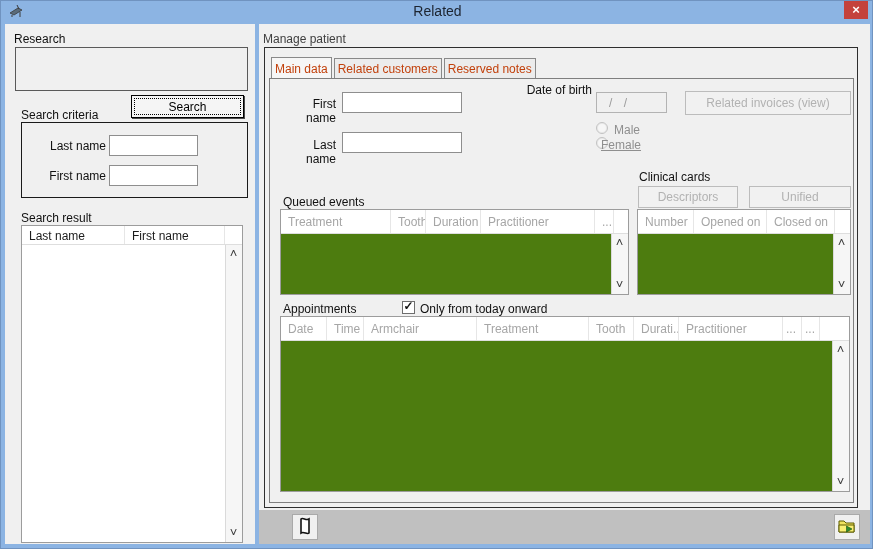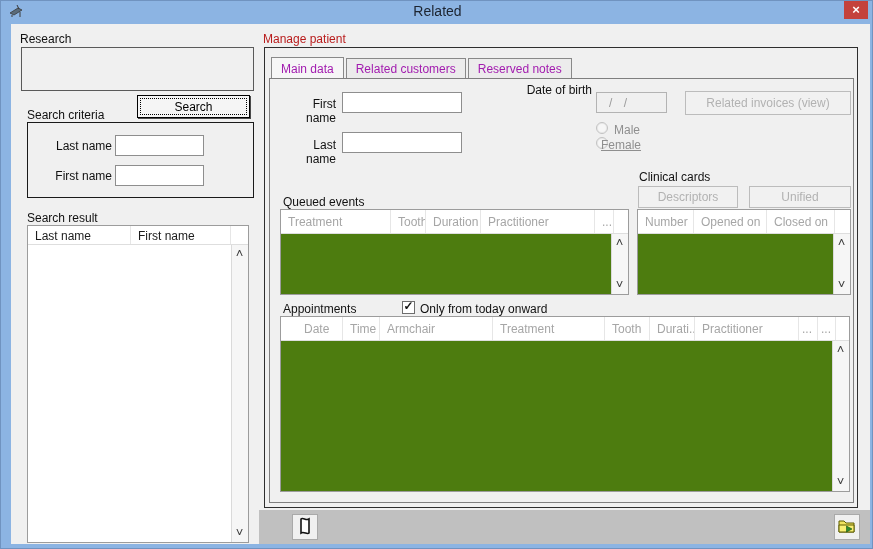--- a/index.html
+++ b/index.html
@@ -17,24 +17,24 @@
     font-size:14px; color:#1c2430;
   }
   .close-btn {
     position:absolute; left:843px; top:0; width:24px; height:18px;
     background:#c4423c; border:none; color:#fff; font-weight:bold;
     font-size:13px; line-height:16px; text-align:center; cursor:default;
     font-family:"Liberation Sans", sans-serif;
   }
   
   .panel { position:absolute; top:23px; bottom:4px; background:#f0f0f0; }
-  .panel-left  { left:10px;   width:250px; }
+  .panel-left  { left:4px;   width:250px; }
   .panel-right { left:258px; width:611px; }
   .section-label { position:absolute; font-size:12px; color:#111; white-space:nowrap; }
-  .section-label.dim { color:#b91c1c; }
+  .section-label.dim { color:#404040; }
   
   .empty-frame { position:absolute; left:10px; top:23px; width:233px; height:44px; border:1px solid #5a5a5a; }
   .search-btn {
     position:absolute; left:126px; top:71px; width:113px; height:23px;
     background:#f5f5f5; border:1px solid #000; box-shadow:1px 1px 0 #4a4a4a;
     outline:1px dotted #000; outline-offset:-4px;
     font-family:"Liberation Sans", sans-serif; font-size:12px; color:#000;
   }
   .crit-box { position:absolute; left:16px; top:98px; width:227px; height:76px; border:1px solid #1a1a1a; }
   .field-label { position:absolute; text-align:right; color:#111; }
@@ -61,22 +61,22 @@
     position:absolute; left:0; width:15px; text-align:center;
     color:#3c3c3c; font-size:13px; line-height:14px;
   }
   .vscroll .arr.up { top:2px; } .vscroll .arr.down { bottom:2px; }
   .etable.hdr19 .ehdr { height:19px; } .etable.hdr19 .ehdr .th { padding-top:3px; }
   .etable.hdr19 .vscroll { top:19px; }
   
   .outer-box { position:absolute; left:5px; top:23px; width:594px; height:461px; border:1px solid #2e2e2e; }
   .tabs { position:absolute; left:6px; top:10px; display:flex; gap:2px; z-index:3; }
   .tab {
-    height:20px; padding:3px 9px 0; background:#ececec;
-    border:1px solid #898989; border-bottom:none; white-space:nowrap; color:#a21caf;
+    height:20px; padding:3px 3px 0; background:#ececec;
+    border:1px solid #898989; border-bottom:none; white-space:nowrap; color:#c2410c;
   }
   .tab.active { background:#f6f6f6; height:21px; margin-top:-1px; padding-top:4px; }
   .tab-content { position:absolute; left:4px; top:30px; width:585px; height:425px; border:1px solid #7f7f7f; background:#f0f0f0; }
   .dis-btn {
     position:absolute; background:#f1f1f1; border:1px solid #bcbcbc; color:#b2b2b2;
     font-family:"Liberation Sans", sans-serif; font-size:12px;
   }
   .dob-input { background:#f0f0f0; border:1px solid #b3b3b3; color:#9b9b9b; letter-spacing:4px; padding-left:12px; }
   .radio {
     position:absolute; width:12px; height:12px; border-radius:50%;
@@ -204,21 +204,21 @@
         </div>
 
         <div class="section-label" style="left:13px; top:223px;">Appointments</div>
         <span class="checkbox" style="left:132px; top:222px;">
           <span>✓</span>
         </span>
         <span class="section-label" style="left:150px; top:223px;">Only from today onward</span>
 
         <div class="etable" style="left:10px; top:237px; width:570px; height:176px;">
           <div class="ehdr">
-            <div class="th" style="width:46px;margin-left:16px;">Date</div>
+            <div class="th" style="width:46px;">Date</div>
             <div class="th" style="width:37px;">Time</div>
             <div class="th" style="width:113px;">Armchair</div>
             <div class="th" style="width:112px;">Treatment</div>
             <div class="th" style="width:45px;">Tooth</div>
             <div class="th" style="width:45px;">Durati...</div>
             <div class="th" style="width:104px;">Practitioner</div>
             <div class="th" style="width:19px; padding-left:3px;">...</div>
             <div class="th" style="width:18px; padding-left:3px;">...</div>
             <div class="th fill"></div>
           </div>

